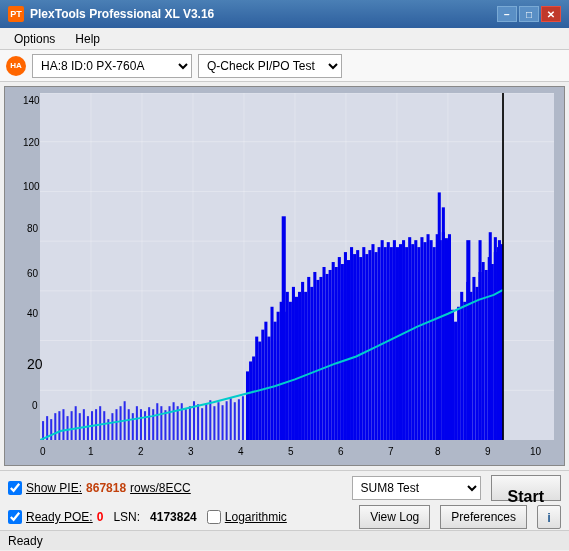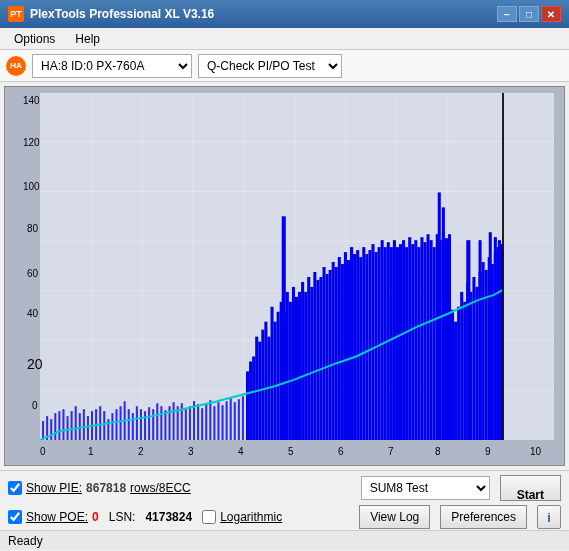--- a/index.html
+++ b/index.html
@@ -162,37 +162,37 @@
       cursor: pointer;
     }
     .label-text {
       font-size: 12px;
       text-decoration: underline;
     }
     .value-text {
       font-size: 12px;
       font-weight: bold;
     }
-    .value-blue { color: #404040; }
+    .value-blue { color: #c2410c; }
     .value-red { color: red; }
     .spacer { flex: 1; }
     .sum-select {
       height: 24px;
       border: 1px solid #aaa;
       background: white;
       font-size: 12px;
       padding: 0 4px;
       width: 129px;
       cursor: pointer;
     }
     .start-btn {
       height: 24px;
       background: linear-gradient(to bottom, #f8f8f8, #e0e0e0);
       border: 1px solid #888;
-      font-size: 12px;
+      font-size: 16px;
       padding: 12px 16px;
       cursor: pointer;
       font-weight: bold;
     }
     .view-log-btn {
       height: 24px;
       background: linear-gradient(to bottom, #f8f8f8, #e0e0e0);
       border: 1px solid #888;
       font-size: 12px;
       padding: 0 10px;
@@ -478,21 +478,21 @@
     </div>
     <div class="spacer"></div>
     <select class="sum-select">
       <option>SUM8 Test</option>
     </select>
     <button class="start-btn">Start</button>
   </div>
   <div id="bottom-row2">
     <div class="checkbox-group">
       <input type="checkbox" checked="" id="poe-cb" style="">
-      <label for="poe-cb" class="label-text">Show POE:</label>
+      <label for="poe-cb" class="label-text">Ready POE:</label>
       <span class="value-text value-red">0</span>
     </div>
     <span class="lsn-label">LSN:</span>
     <span class="value-text">4173824</span>
     <div class="checkbox-group">
       <input type="checkbox" id="log-cb" style="">
       <label for="log-cb" class="label-text">Logarithmic</label>
     </div>
     <div class="spacer"></div>
     <button class="view-log-btn">View Log</button>

